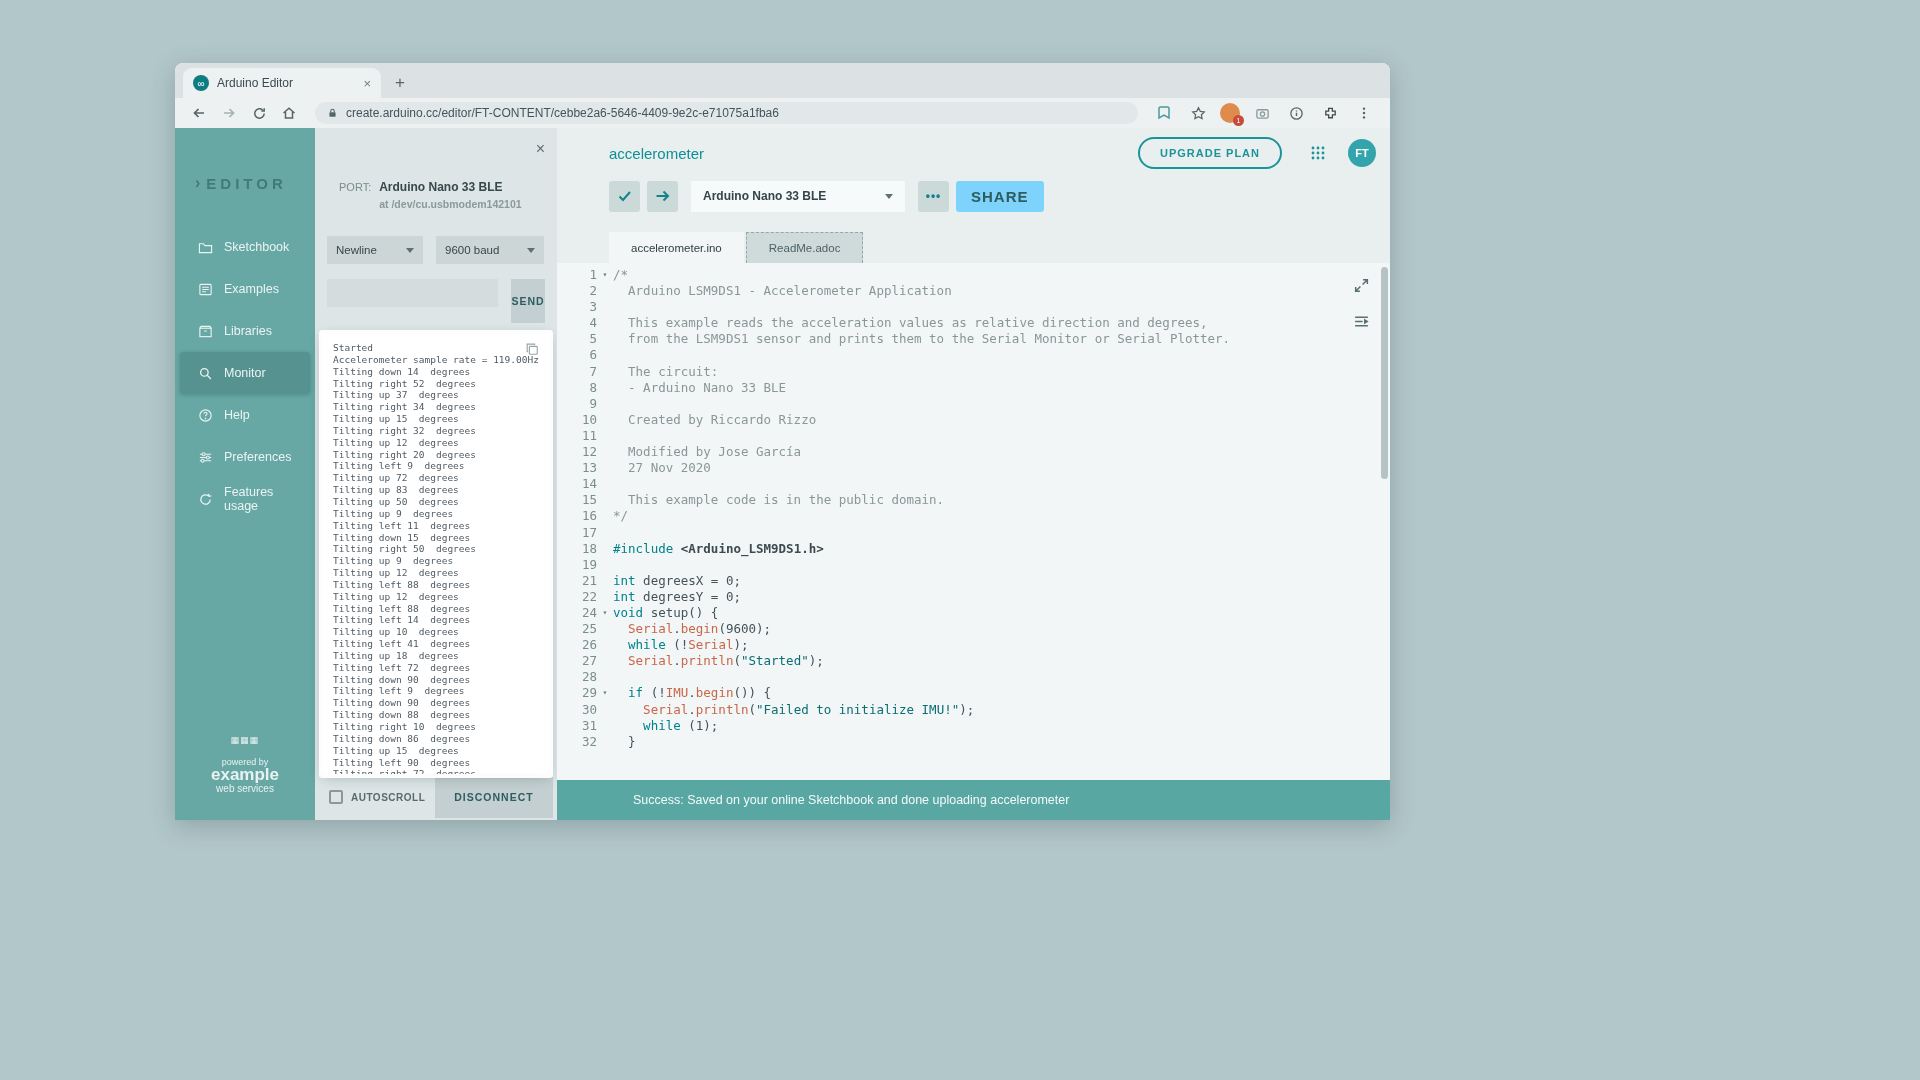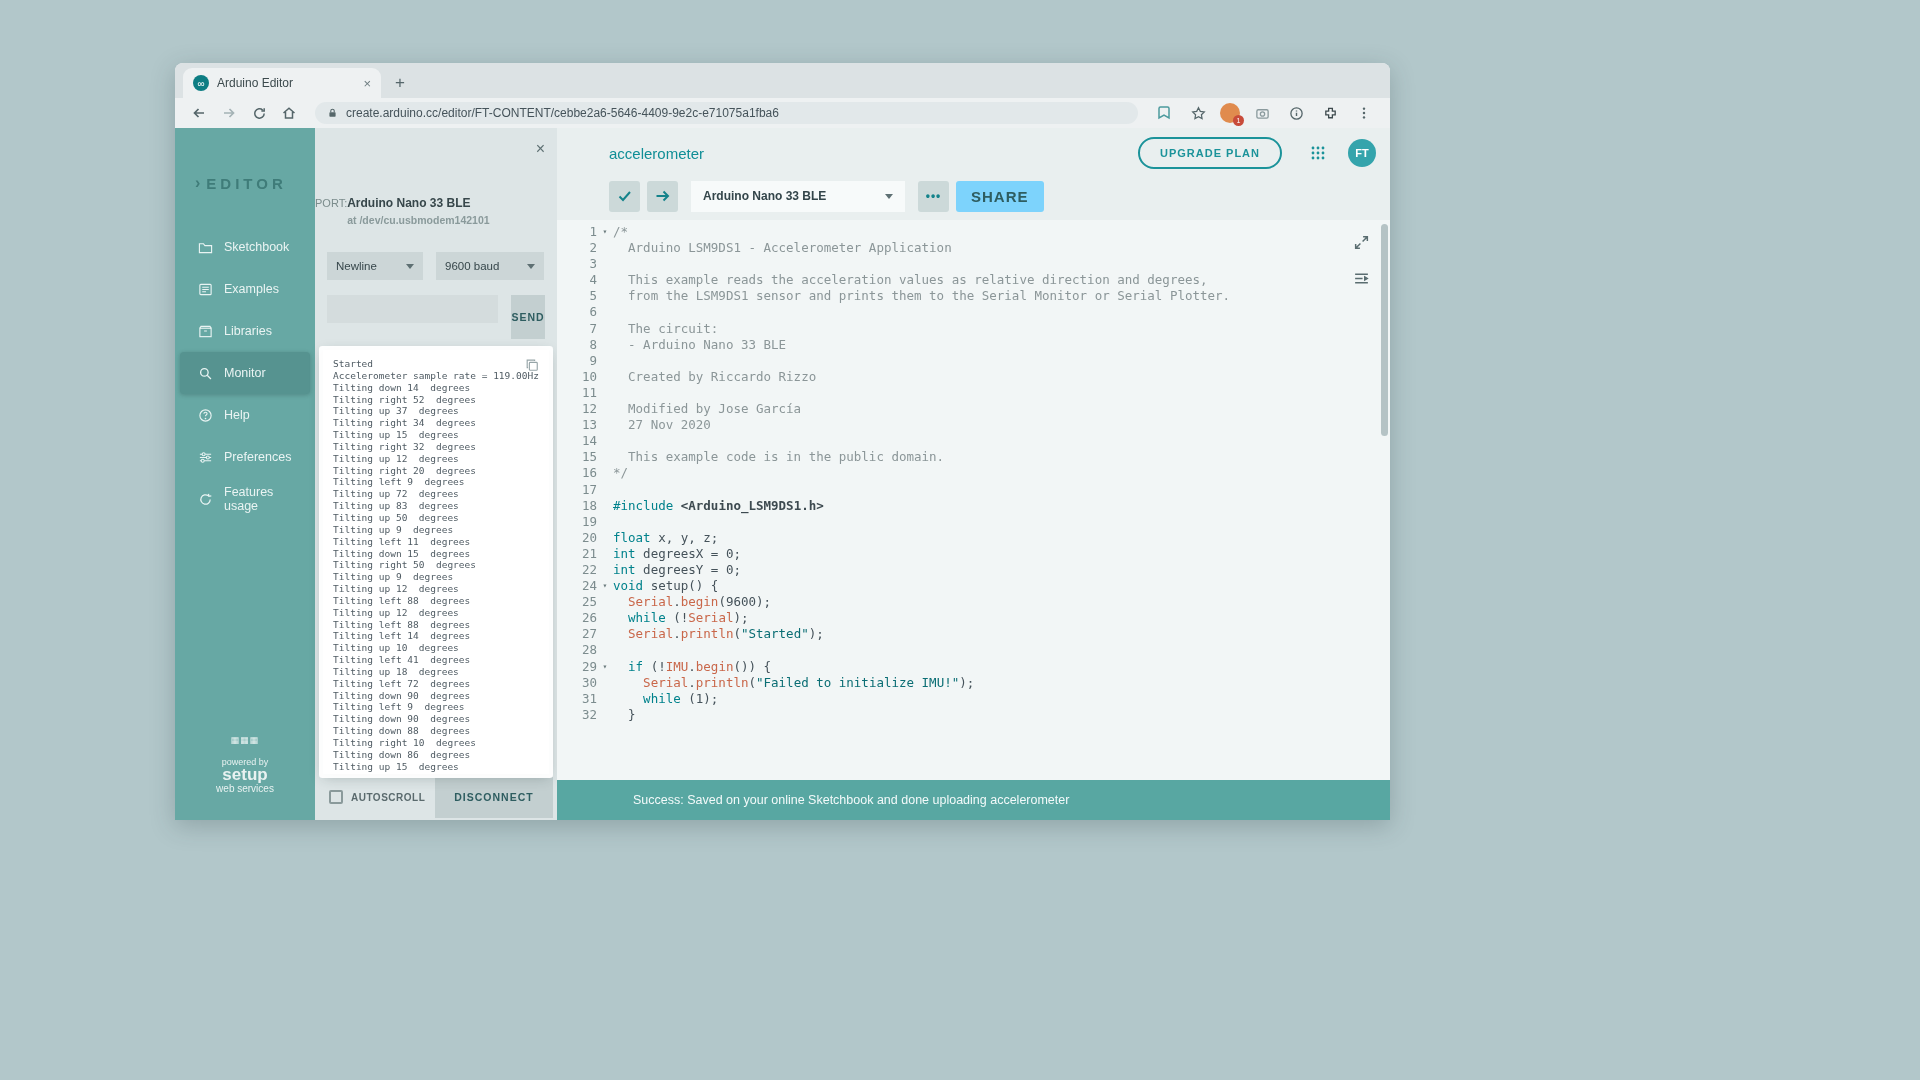--- a/index.html
+++ b/index.html
@@ -40,21 +40,21 @@
   .sb-spacer { flex:1; }
   .aws { text-align:center; color:rgba(255,255,255,.85); padding-bottom:26px; }
   .aws .grid-glyph { font-size:9px; letter-spacing:1px; display:block; }
   .aws .pb { font-size:9px; display:block; margin-top:12px; }
   .aws .amz { font-size:17px; font-weight:bold; line-height:16px; display:block; }
   .aws .ws { font-size:10px; display:block; }
 
   
   .monitor { width:242px; background:#dde5e6; display:flex; flex-direction:column; flex:none; position:relative; }
   .mon-close { position:absolute; top:14px; right:12px; color:#5e7073; font-size:16px; line-height:14px; }
-  .port-block { display:flex; padding:52px 0 0 0;margin-top:16px; }
+  .port-block { display:flex; gap:8px; padding:52px 0 0 24px; }
   .port-label { font-size:11px; color:#7b8c8c; padding-top:1px; }
   .port-name { font-size:12px; color:#37474b; font-weight:bold; }
   .port-path { font-size:10.5px; color:#8a9a9b; margin-top:4px; }
   .dd-row { display:flex; gap:13px; padding:0 12px; margin-top:26px; }
   .dropdown { height:28px; background:#ccd6d7; display:flex; align-items:center; justify-content:space-between; padding:0 9px; font-size:11.5px; color:#37474b; }
   .dd-newline { width:96px; }
   .dd-baud { width:108px; }
   .dd-car { width:0; height:0; border-left:4px solid transparent; border-right:4px solid transparent; border-top:5px solid #5e7073; }
   .send-row { display:flex; gap:13px; padding:0 12px; margin-top:15px; }
   .send-input { flex:1; height:28px; background:#d4dcdd; border:none; outline:none; font-size:12px; color:#37474b; padding:0 8px; }
@@ -261,21 +261,21 @@
                 <path d="M13 8a5 5 0 1 1-1.9-3.9M11.2 2l.4 2.6 2.6-.5" fill="none" stroke="currentColor" stroke-width="1.3"></path>
               </svg>
             </span>
             <span class="sb-label">Features usage</span>
           </div>
         </div>
       <div class="sb-spacer"></div>
       <div class="aws">
         <span class="grid-glyph">▦▦▦</span>
         <span class="pb">powered by</span>
-        <span class="amz">setup</span>
+        <span class="amz">example</span>
         <span class="ws">web services</span>
       </div>
     </div>
 
     <div class="monitor">
       <span class="mon-close">×</span>
       <div class="port-block">
         <span class="port-label">PORT:</span>
         <span>
           <span class="port-name" style="display:block;">Arduino Nano 33 BLE</span>
@@ -384,20 +384,24 @@
             </svg>
         </button>
         <div class="board-select">
           <span class="board-name">Arduino Nano 33 BLE</span>
           <span class="dd-car"></span>
         </div>
         <button class="tool-btn more-btn" style="width:31px;">•••</button>
         <button class="share-btn">SHARE</button>
       </div>
 
+      <div class="tabs-row">
+          <div class="file-tab active">accelerometer.ino</div>
+          <div class="file-tab">ReadMe.adoc</div>
+        </div>
       <div class="tab-car-btn" style="position:absolute; left:390px; top:152px;">
         <span class="dd-car"></span>
       </div>
 
       <div class="code-area">
         <div>
             <div class="code-row">
               <span class="ln">1</span>
               <span class="fold">▾</span>
               <span class="ct"><span class="tok-cm">/*</span></span>
@@ -484,25 +488,20 @@
             </div>
             <div class="code-row">
               <span class="ln">18</span>
               <span class="fold"></span>
               <span class="ct"><span class="tok-kw">#include</span><span class="tok-pl"> </span><span class="tok-bd">&lt;Arduino_LSM9DS1.h&gt;</span></span>
             </div>
             <div class="code-row">
               <span class="ln">19</span>
               <span class="fold"></span>
               <span class="ct"></span>
-            </div>
-            <div class="code-row">
-              <span class="ln">20</span>
-              <span class="fold"></span>
-              <span class="ct"><span class="tok-kw">float</span><span class="tok-pl"> x, y, z;</span></span>
             </div>
             <div class="code-row">
               <span class="ln">21</span>
               <span class="fold"></span>
               <span class="ct"><span class="tok-kw">int</span><span class="tok-pl"> degreesX = 0;</span></span>
             </div>
             <div class="code-row">
               <span class="ln">22</span>
               <span class="fold"></span>
               <span class="ct"><span class="tok-kw">int</span><span class="tok-pl"> degreesY = 0;</span></span>

